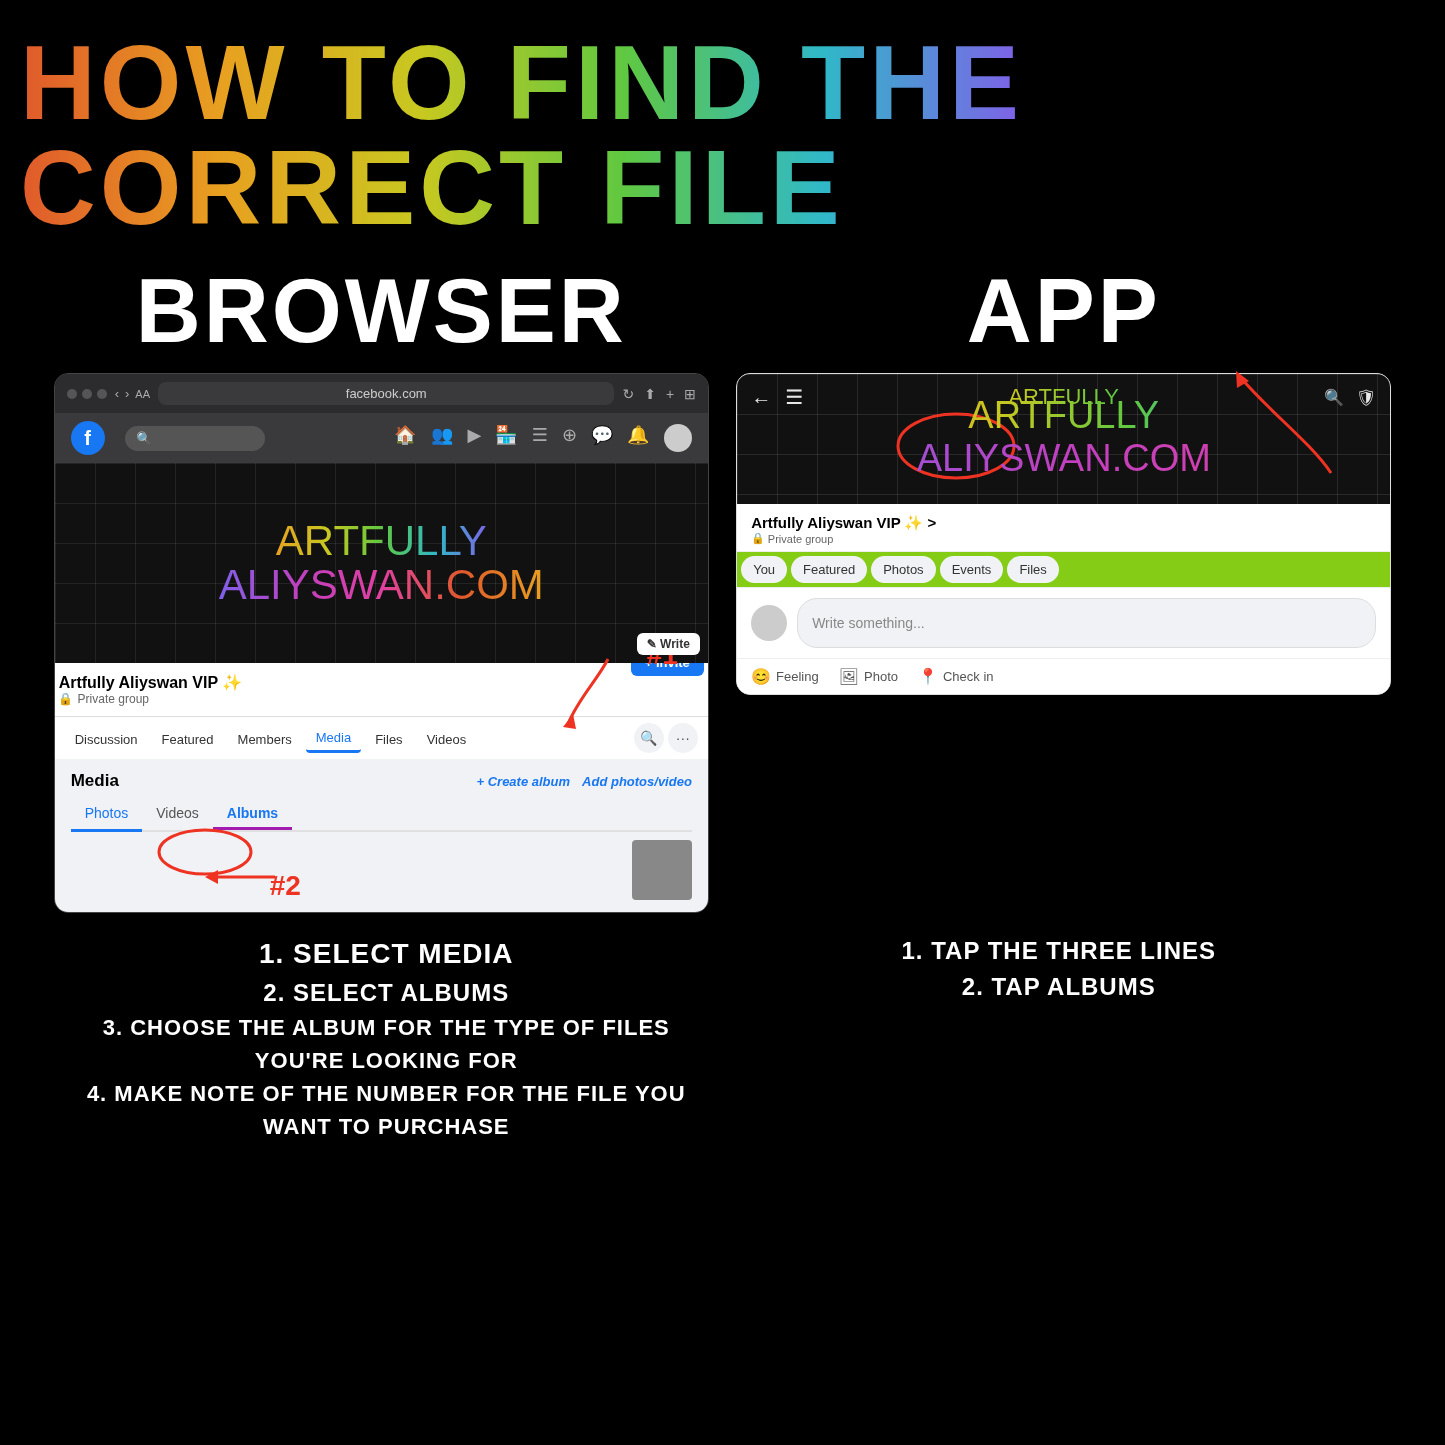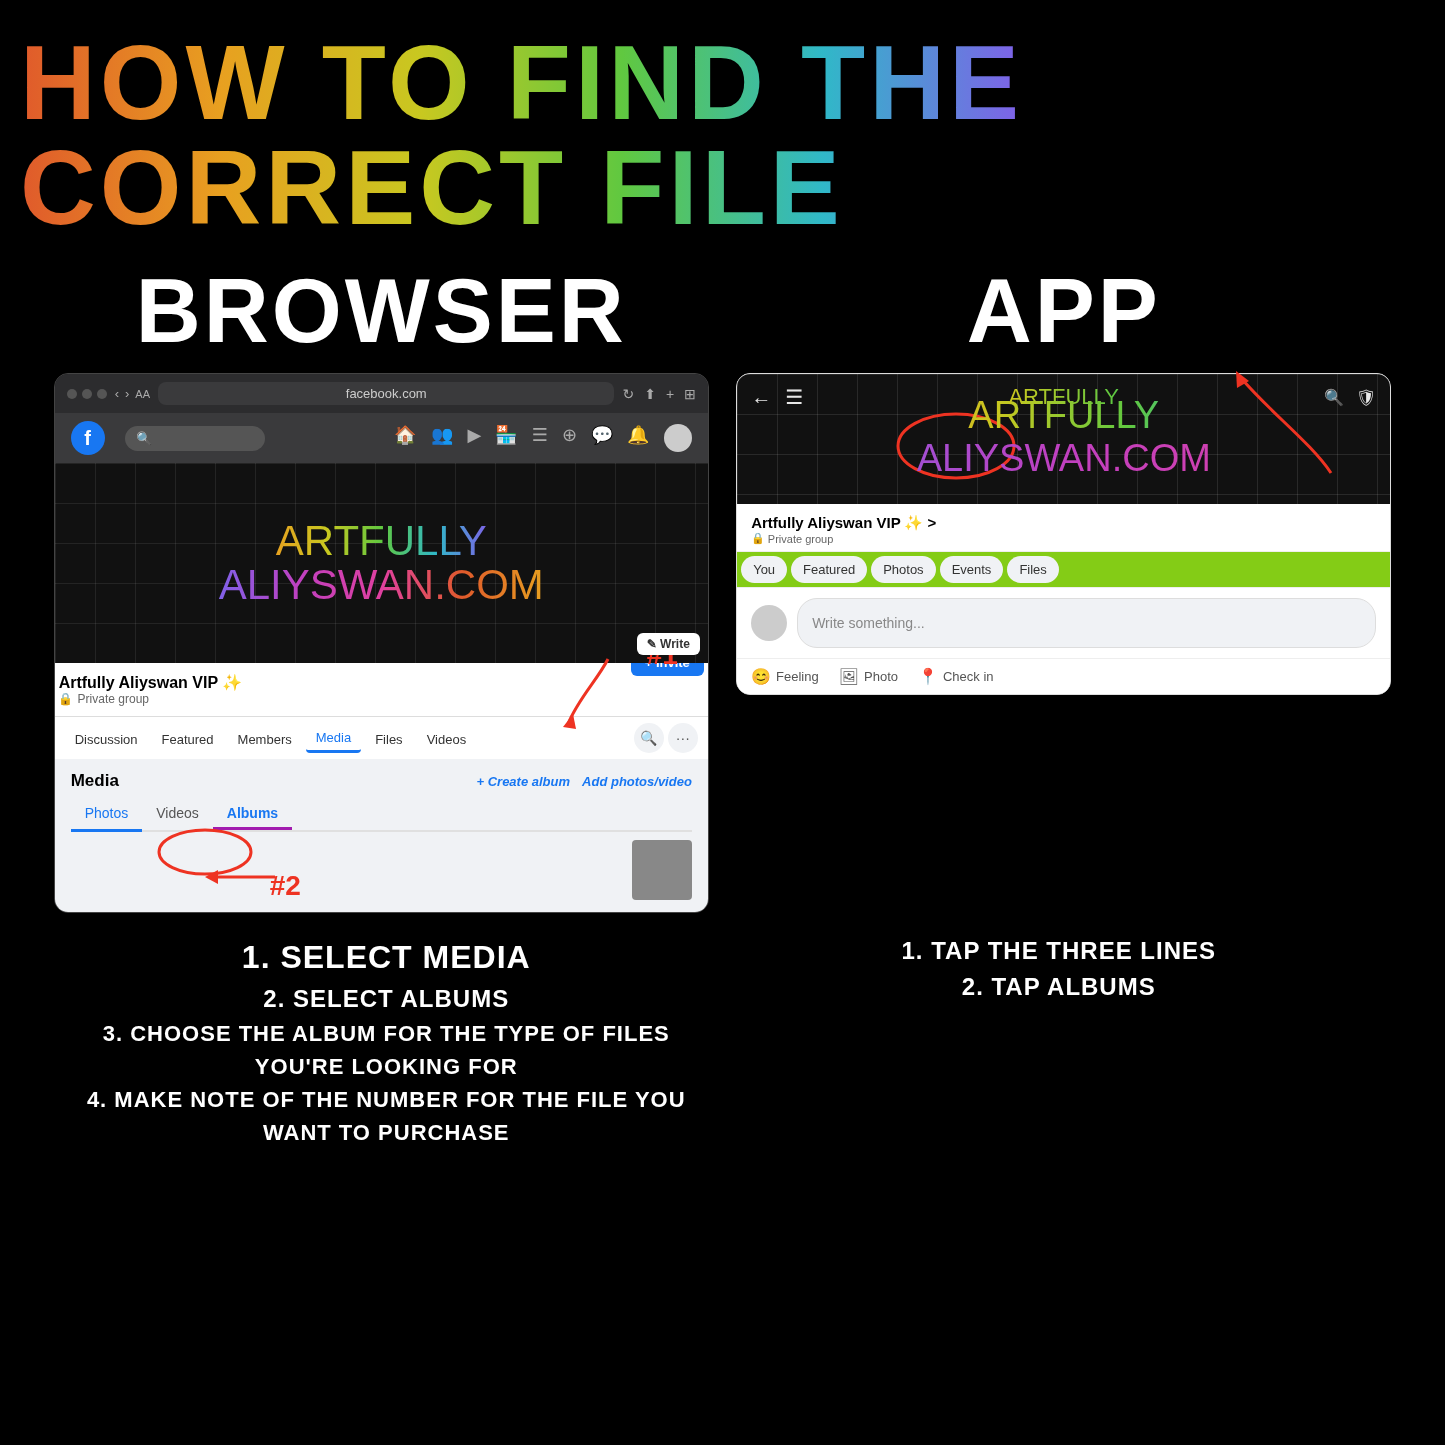--- a/index.html
+++ b/index.html
@@ -616,21 +616,21 @@
         <path d="M100 110 C80 80, 40 50, 10 15" stroke="#e32" stroke-width="3" fill="none"></path>
         <polygon points="5,8 18,18 6,25" fill="#e32"></polygon>
       </svg>
     </div>
   </div>
 
 </div>
 
 <div class="bottom-text" style="display:flex;justify-content:space-between;gap:20px;">
   <div style="flex:1;">
-    <div style="font-size:32px;">1. SELECT MEDIA</div>
+    <div style="font-size:28px;">1. SELECT MEDIA</div>
     <div style="font-size:24px;">2. SELECT ALBUMS</div>
     <div style="font-size:22px;">3. CHOOSE THE ALBUM FOR THE TYPE OF FILES YOU'RE LOOKING FOR</div>
     <div style="font-size:22px;">4. MAKE NOTE OF THE NUMBER FOR THE FILE YOU WANT TO PURCHASE</div>
   </div>
   <div style="flex:1;">
     <div style="font-size:24px;">1. TAP THE THREE LINES</div>
     <div style="font-size:24px;">2. TAP ALBUMS</div>
   </div>
 </div>
 

